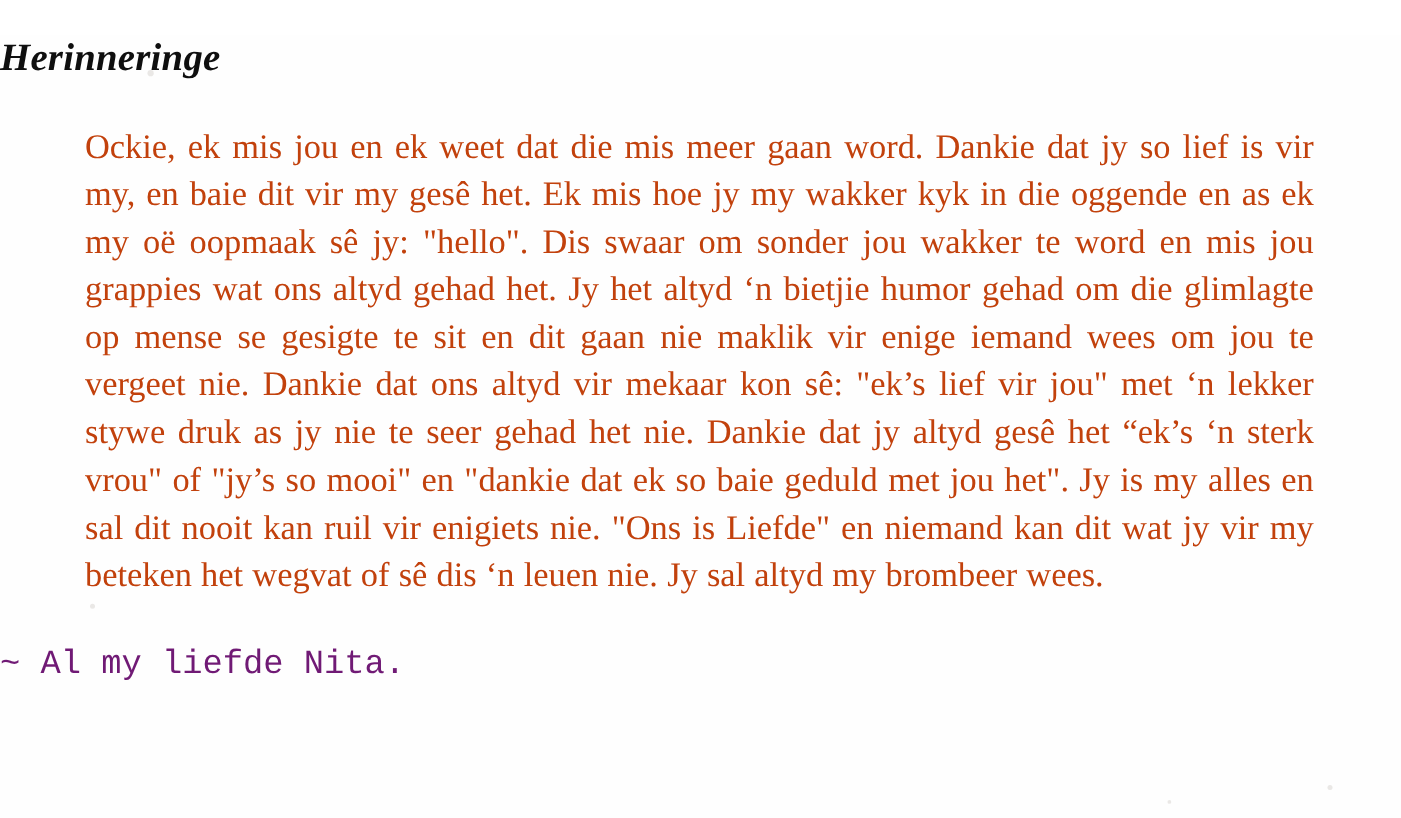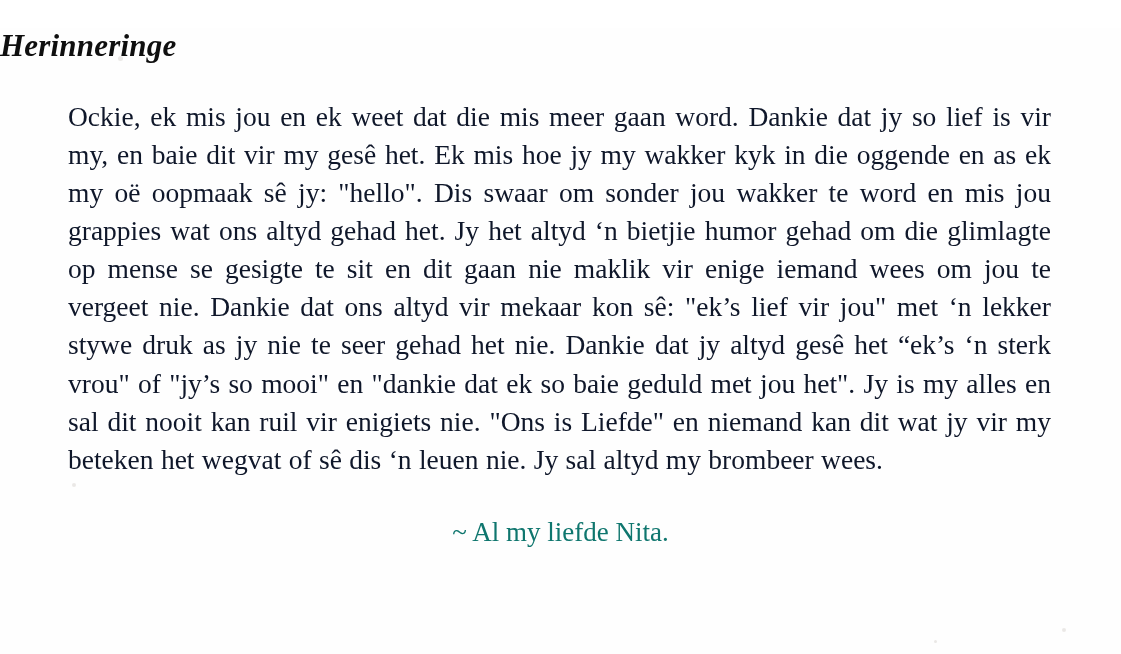--- a/index.html
+++ b/index.html
@@ -29,28 +29,29 @@
     letter-spacing: 0.2px;
     margin: 28px 0 0 0;
     color: #0f0f0f;
   }
   .doc-body {
     margin: 34px 70px 0 68px;
     font-size: 27.5px;
     line-height: 1.385;
     text-align: justify;
     text-justify: inter-word;
-    color: #0f172a;
+    color: #c2410c;
     word-spacing: 0.5px;
   }
   .doc-signature {
     margin: 38px 0 0 0;
-    text-align: center;
+    text-align: left;
     font-size: 27px;
-    color: #0f766e;
+    color: #701a75;
+    font-family: Liberation Mono, monospace;
   }
   
   .speck {
     position: absolute;
     background: #e6e4e2;
     border-radius: 50%;
     opacity: 0.85;
   }
 </style>
 </head>

